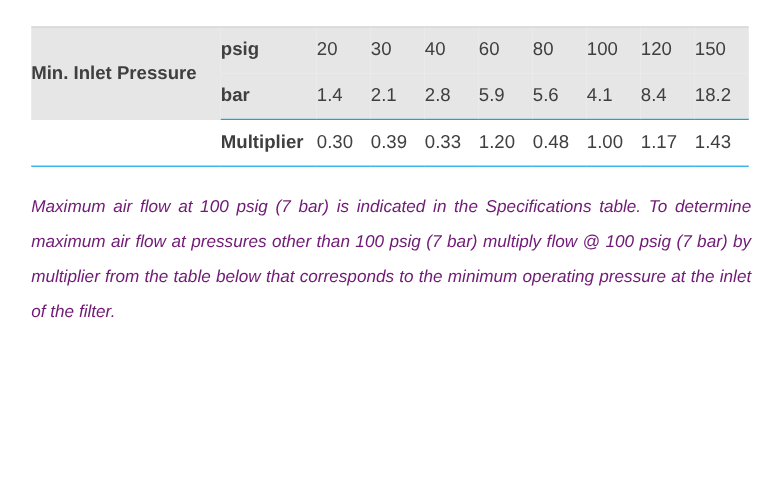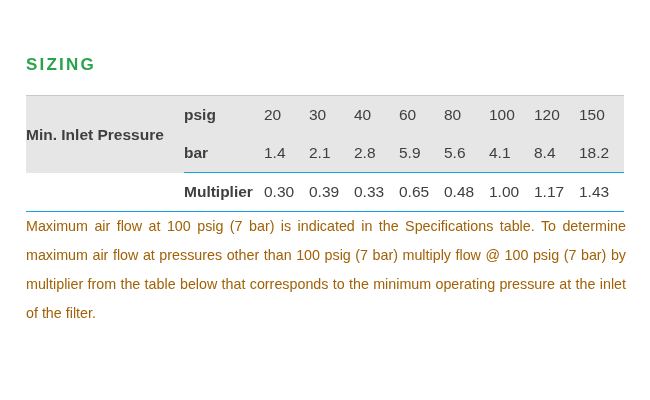--- a/index.html
+++ b/index.html
@@ -65,37 +65,38 @@
     padding-right: 12px !important;
   }
   .shaded {
     background: #e6e6e6;
   }
   .value {
     font-size: 15.5px;
     color: #3f3f3f;
   }
   .body-text {
+    margin-top: 20px;
     width: 600px;
     font-size: 14.3px;
     line-height: 2.02;
-    color: #a16207;
+    color: #701a75;
     text-align: justify;
     text-justify: inter-word;
+    font-style: italic;
   }
   .body-text p {
     margin: 0;
   }
 </style>
 </head>
 <body>
 
 <div class="page">
 
-  <div class="section-title">SIZING</div>
 
   <table class="sizing">
     <colgroup>
       <col style="width:158px">
       <col style="width:80px">
       <col style="width:45px">
       <col style="width:45px">
       <col style="width:45px">
       <col style="width:45px">
       <col style="width:45px">
@@ -126,21 +127,21 @@
         <td class="value shaded">4.1</td>
         <td class="value shaded">8.4</td>
         <td class="value shaded">18.2</td>
       </tr>
       <tr class="rowline-bot">
         <td></td>
         <td class="rowhead">Multiplier</td>
         <td class="value">0.30</td>
         <td class="value">0.39</td>
         <td class="value">0.33</td>
-        <td class="value">0.65</td>
+        <td class="value">1.20</td>
         <td class="value">0.48</td>
         <td class="value">1.00</td>
         <td class="value">1.17</td>
         <td class="value">1.43</td>
       </tr>
     </tbody>
   </table>
 
   <div class="body-text">
     <p>Maximum air flow at 100 psig (7 bar) is indicated in the Specifications table. To determine maximum air flow at pressures other than 100 psig (7 bar) multiply flow @ 100 psig (7 bar) by multiplier from the table below that corresponds to the minimum operating pressure at the inlet of the filter.</p>

